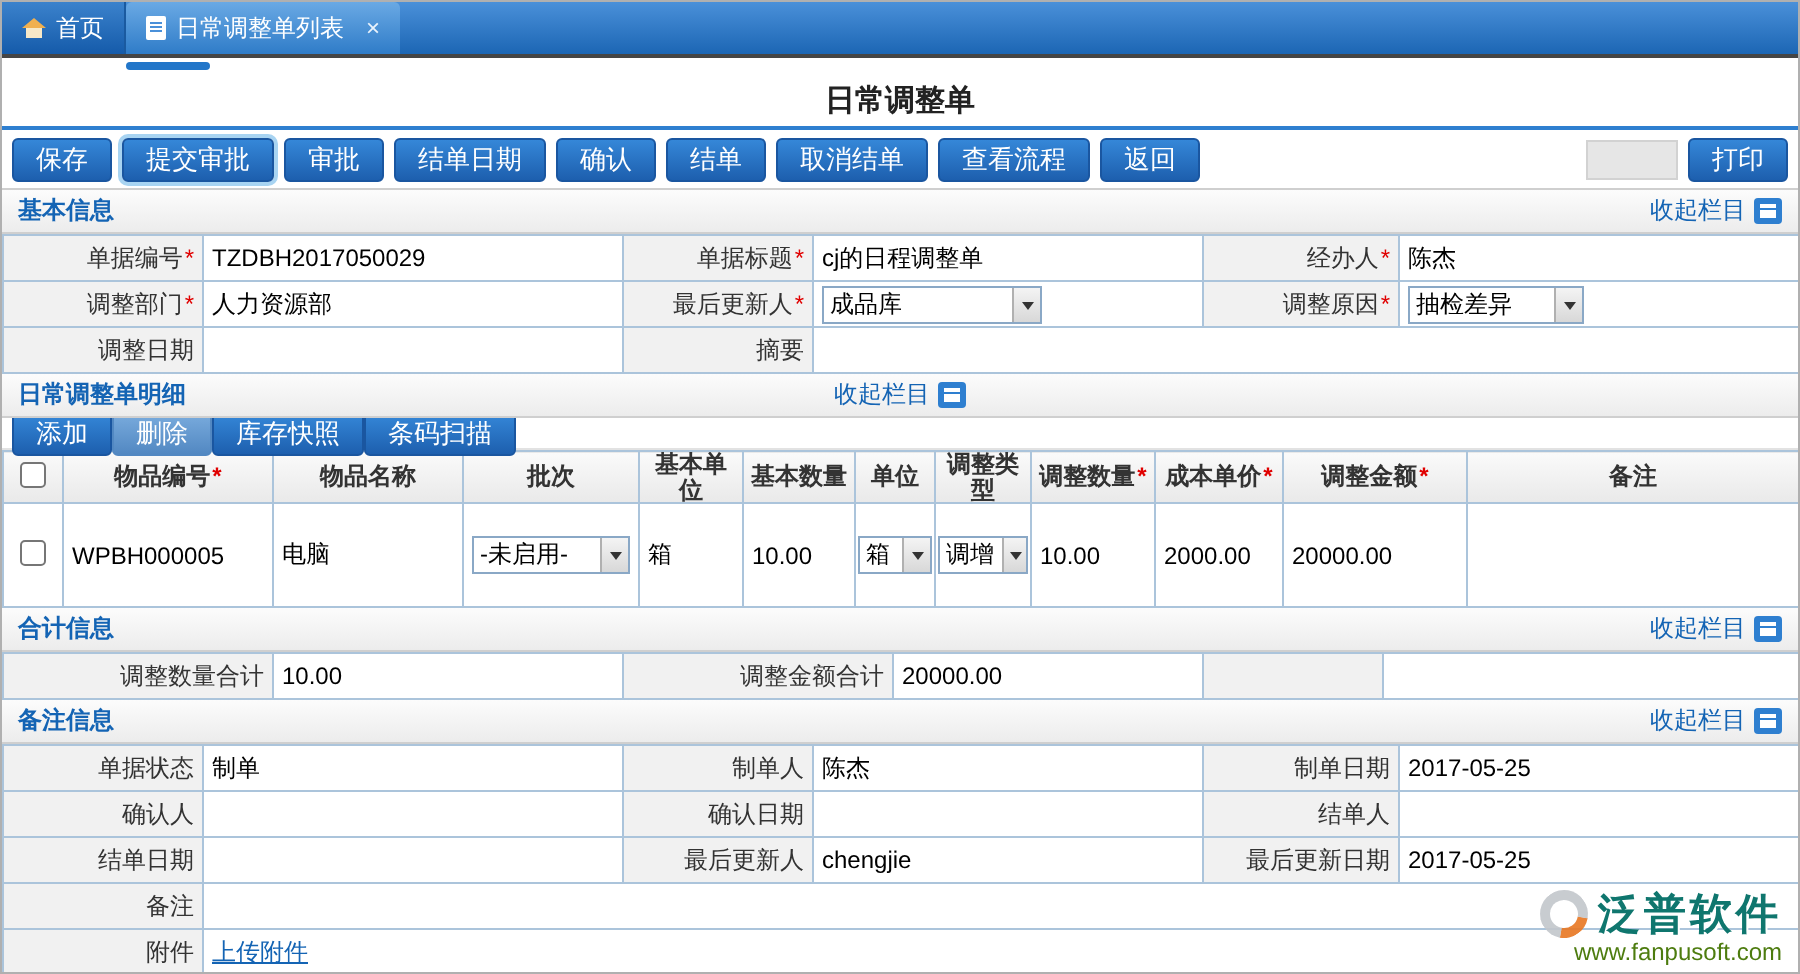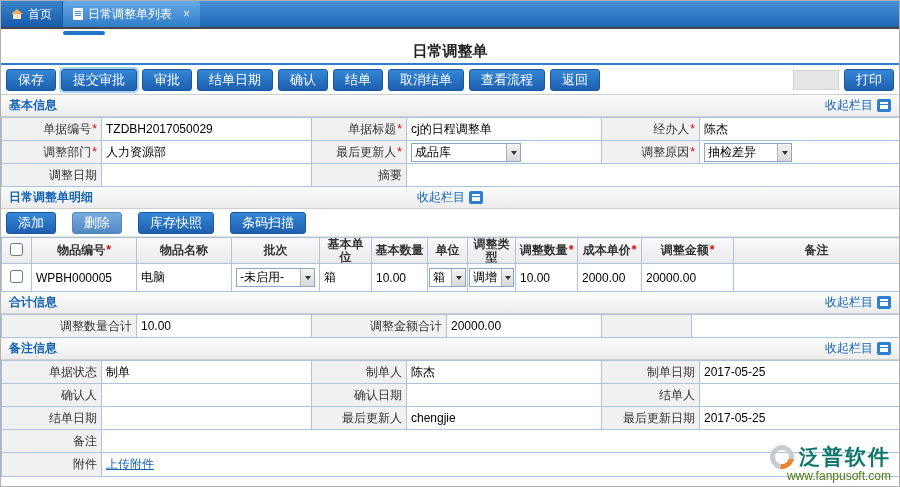--- a/index.html
+++ b/index.html
@@ -34,21 +34,21 @@
   
   .sech { height:22px; display:flex; justify-content:space-between; align-items:center; padding:0 8px; background:linear-gradient(#fcfcfc,#ececec); border-bottom:1px solid #cfcfcf; color:#1464b4; font-weight:bold; font-size:12px; position:relative; }
   .sech + * { border-top:0; }
   .clplink { color:#1464b4; font-weight:normal; font-size:12px; display:flex; align-items:center; cursor:pointer; }
   .clpicon { width:14px; height:13px; background:#2e7fd0; border-radius:2px; position:relative; display:inline-block; margin-left:4px; }
   .clpicon::before { content:''; position:absolute; left:3px; right:3px; top:3px; height:2px; background:#fff; }
   .clpicon::after { content:''; position:absolute; left:3px; right:3px; bottom:3px; height:4px; background:#fff; }
   .centerlink { position:absolute; left:50%; transform:translateX(-50%); }
 
   
-  .btnrow { display:flex; gap:16px; padding:3px 5px; height:28px; align-items:center; border-bottom:1px solid #e2e2e2; background:#fff; }
+  .btnrow { display:flex; gap:0; padding:3px 5px; height:16px; align-items:center; border-bottom:1px solid #e2e2e2; background:#fff; }
 
   
   table { width:100%; border-collapse:collapse; table-layout:fixed; }
   td,th { border:1px solid #abc4db; font-size:12px; padding:0 4px; overflow:hidden; white-space:nowrap; }
   .grid td { height:23px; }
   .lbl { background:#f1f1f1; text-align:right; color:#333; }
   .val { background:#fff; text-align:left; }
   .dtable th { height:22px; background:linear-gradient(#fafafa,#e9e9e9); text-align:center; font-weight:bold; color:#333; padding:0 2px; white-space:normal; line-height:1.05; }
   .dtable td { height:26px; background:#fff; }
   .cbcell { text-align:center; }
@@ -215,21 +215,21 @@
         </span>
       </td>
       <td>箱</td>
       <td>10.00</td>
       <td style="padding:0 1px">
         <span class="sel full">
           <span>箱</span>
           <span class="arrow"></span>
         </span>
       </td>
-      <td style="padding:4px 1px">
+      <td style="padding:16px 1px">
         <span class="sel full">
           <span>调增</span>
           <span class="arrow"></span>
         </span>
       </td>
       <td>10.00</td>
       <td>2000.00</td>
       <td>20000.00</td>
       <td></td>
     </tr>

